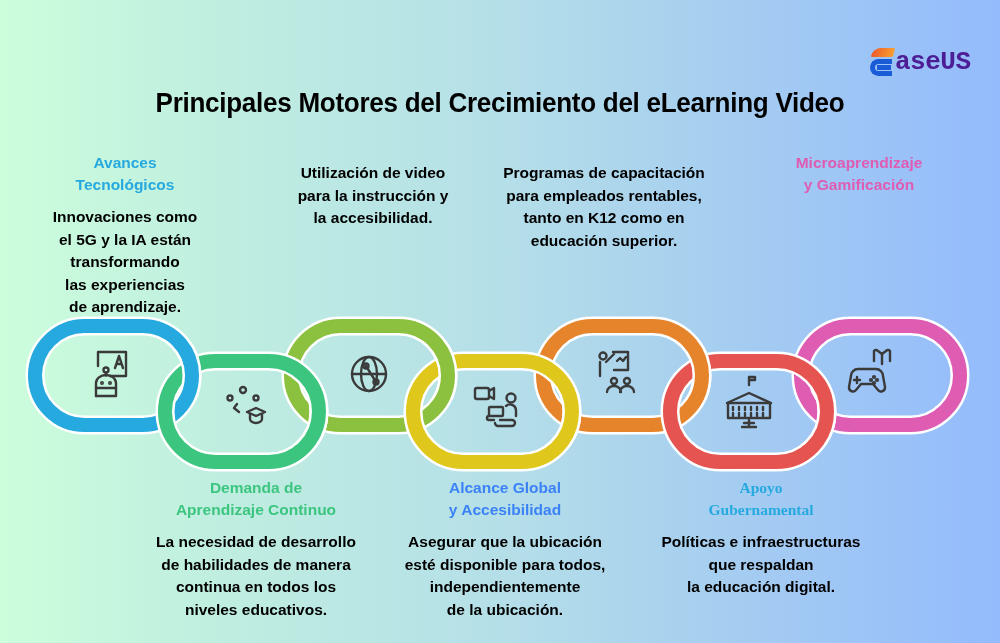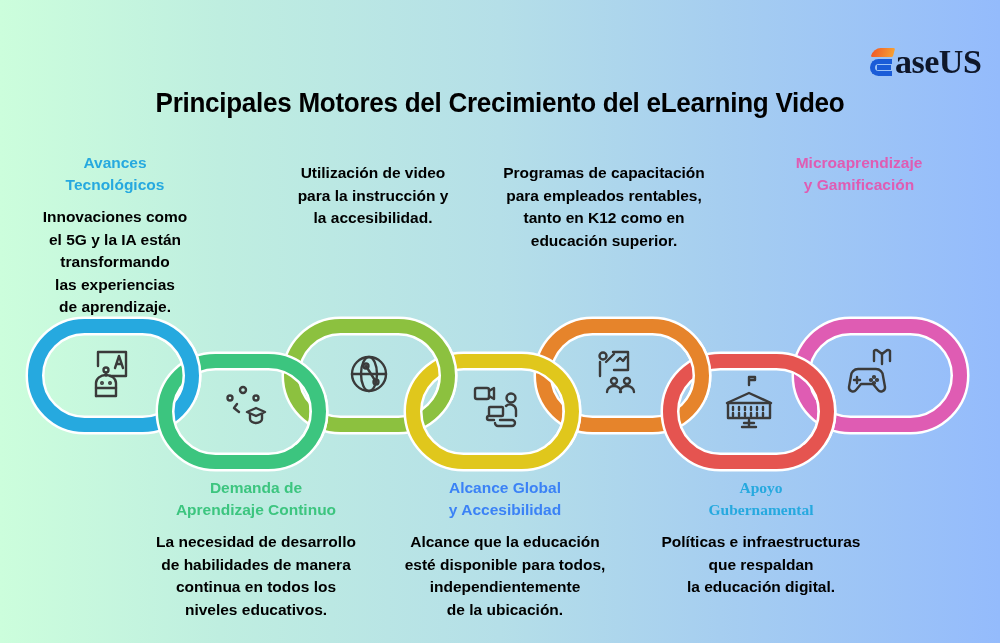--- a/index.html
+++ b/index.html
@@ -20,22 +20,22 @@
     border-radius: 10px 2px 2px 2px; transform: skewX(-15deg);
   }
   .logo-mark .e {
     position: absolute; left: 0; top: 11px; width: 22px; height: 17px;
     border: 5px solid #1a5cd8; border-right: none; border-radius: 9px 0 0 9px;
   }
   .logo-mark .e::after {
     content: ""; position: absolute; left: 2px; top: 1px; width: 14px; height: 5px; background: #1a5cd8;
   }
   .logo-text {
-    font-family: Liberation Serif, serif; font-weight: bold; font-size: 34px;
-    color: #0f172a; line-height: 28px; letter-spacing: -0.5px;
+    font-family: Liberation Mono, monospace; font-weight: bold; font-size: 26px;
+    color: #4c1d95; line-height: 28px; letter-spacing: -0.5px;
   }
   h1 {
     position: absolute; left: 0; width: 1000px; top: 87px; text-align: center;
     font-family: "Liberation Sans", sans-serif; font-weight: bold; font-size: 28px;
     color: #000; letter-spacing: -0.3px; transform: scaleX(0.93);
   }
   .block { position: absolute; text-align: center; }
   .block .head {
     font-weight: bold; font-size: 15.5px; line-height: 22px; white-space: pre-line;
   }
@@ -51,21 +51,21 @@
 <div class="logo">
   <div class="logo-mark">
     <div class="flame"></div>
     <div class="e"></div>
   </div>
   <span class="logo-text">aseUS</span>
 </div>
 
 <h1>Principales Motores del Crecimiento del eLearning Video</h1>
 
-<div class="block" style="left:0; top:152px; width:230px;">
+<div class="block" style="left:10px; top:152px; width:230px;">
   <div class="head" style="color:#26a9df;">Avances
 Tecnológicos</div>
   <div class="desc">Innovaciones como
 el 5G y la IA están
 transformando
 las experiencias
  de aprendizaje.</div>
 </div>
 <div class="block" style="left:248px; top:152px; width:250px;">
   <div class="desc">Utilización de video
@@ -87,21 +87,21 @@
   <div class="head" style="color:#3cc57f;">Demanda de
 Aprendizaje Continuo</div>
   <div class="desc">La necesidad de desarrollo
 de habilidades de manera
 continua en todos los
 niveles educativos.</div>
 </div>
 <div class="block" style="left:370px; top:477px; width:270px;">
   <div class="head" style="color:#3b82f6;">Alcance Global
 y Accesibilidad</div>
-  <div class="desc">Alcance que la educación
+  <div class="desc">Asegurar que la ubicación
 esté disponible para todos,
 independientemente
 de la ubicación.</div>
 </div>
 <div class="block" style="left:626px; top:477px; width:270px;">
   <div class="head" style="color:#26a9df;font-family:Liberation Serif, serif;">Apoyo
 Gubernamental</div>
   <div class="desc">Políticas e infraestructuras
 que respaldan
 la educación digital.</div>

